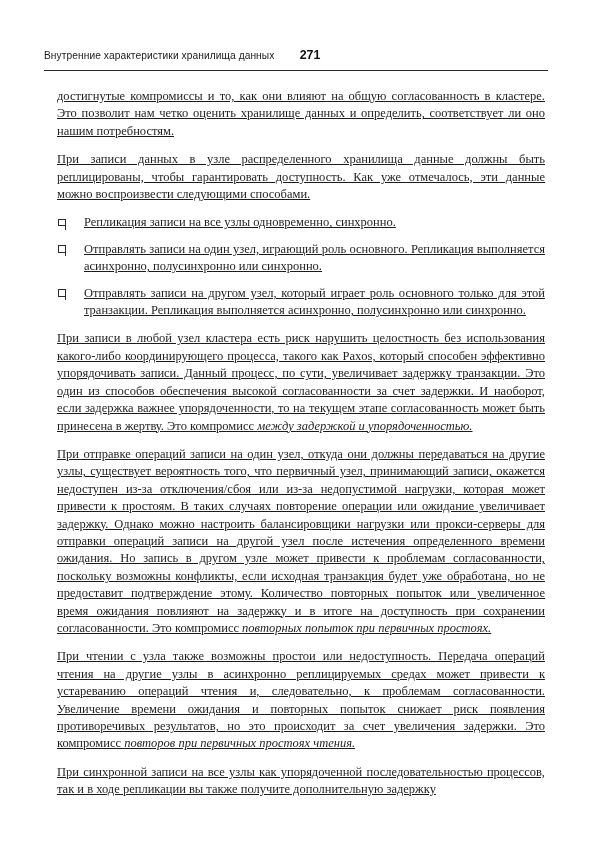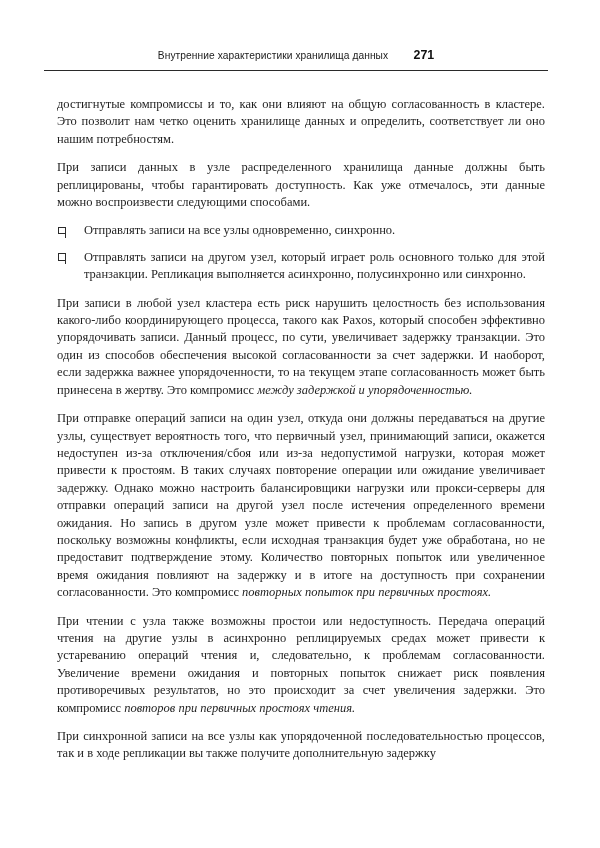--- a/index.html
+++ b/index.html
@@ -23,21 +23,21 @@
   }
 
   
   .running-head {
     position: absolute;
     left: 44px;
     top: 48px;
     width: 504px;
     display: flex;
     align-items: baseline;
-    justify-content: center;
+    justify-content: flex-start;
     font-family: "Liberation Sans", "DejaVu Sans", sans-serif;
   }
   .running-head-title {
     font-size: 10.2px;
     letter-spacing: 0.08px;
     color: #1b1b1b;
     white-space: nowrap;
   }
   .running-head-folio {
     font-size: 12.4px;
@@ -53,22 +53,23 @@
     top: 70px;
     width: 504px;
     height: 1.4px;
     background: #2a2a2a;
   }
 
   
   .text-block {
     position: absolute;
     left: 57px;
-    top: 96px;
+    top: 88px;
     width: 488px;
+    text-decoration: underline;
   }
   p.para {
     margin: 0 0 11px 0;
     font-size: 12.5px;
     line-height: 17.4px;
     text-align: justify;
     text-justify: inter-word;
     hyphens: manual;
     color: #1f1f1f;
   }
@@ -131,21 +132,25 @@
 
   <div class="text-block">
 
     <p class="para">достигнутые компромиссы и то, как они влияют на общую согласованность в кластере. Это позволит нам четко оценить хранилище данных и определить, соответствует ли оно нашим потребностям.</p>
 
     <p class="para">При записи данных в узле распределенного хранилища данные должны быть реплицированы, чтобы гарантировать доступность. Как уже отмечалось, эти данные можно воспроизвести следующими способами.</p>
 
     <ul class="bullet-list">
       <li>
         <span class="sq-marker"></span>
-        <span>Отправлять записи на все узлы одновременно, синхронно.</span>
+        <span>Репликация записи на все узлы одновременно, синхронно.</span>
+      </li>
+      <li>
+        <span class="sq-marker"></span>
+        <span>Отправлять записи на один узел, играющий роль основного. Репликация выполняется асинхронно, полусинхронно или синхронно.</span>
       </li>
       <li>
         <span class="sq-marker"></span>
         <span>Отправлять записи на другом узел, который играет роль основного только для этой транзакции. Репликация выполняется асинхронно, полусинхронно или синхронно.</span>
       </li>
     </ul>
 
     <p class="para"><span>При записи в любой узел кластера есть риск нарушить целостность без использования какого-либо координирующего процесса, такого как Paxos, который способен эффективно упорядочивать записи. Данный процесс, по сути, увеличивает задержку транзакции. Это один из способов обеспечения высокой согласованности за счет задержки. И наоборот, если задержка важнее упорядоченности, то на текущем этапе согласованность может быть принесена в жертву. Это компромисс </span><span class="it">между задержкой и упорядоченностью.</span></p>
 
     <p class="para"><span>При отправке операций записи на один узел, откуда они должны передаваться на другие узлы, существует вероятность того, что первичный узел, принимающий записи, окажется недоступен из-за отключения/сбоя или из-за недопустимой нагрузки, которая может привести к простоям. В таких случаях повторение операции или ожидание увеличивает задержку. Однако можно настроить балансировщики нагрузки или прокси-серверы для отправки операций записи на другой узел после истечения определенного времени ожидания. Но запись в другом узле может привести к проблемам согласованности, поскольку возможны конфликты, если исходная транзакция будет уже обработана, но не предоставит подтверждение этому. Количество повторных попыток или увеличенное время ожидания повлияют на задержку и в итоге на доступность при сохранении согласованности. Это компромисс </span><span class="it">повторных попыток при первичных простоях.</span></p>

